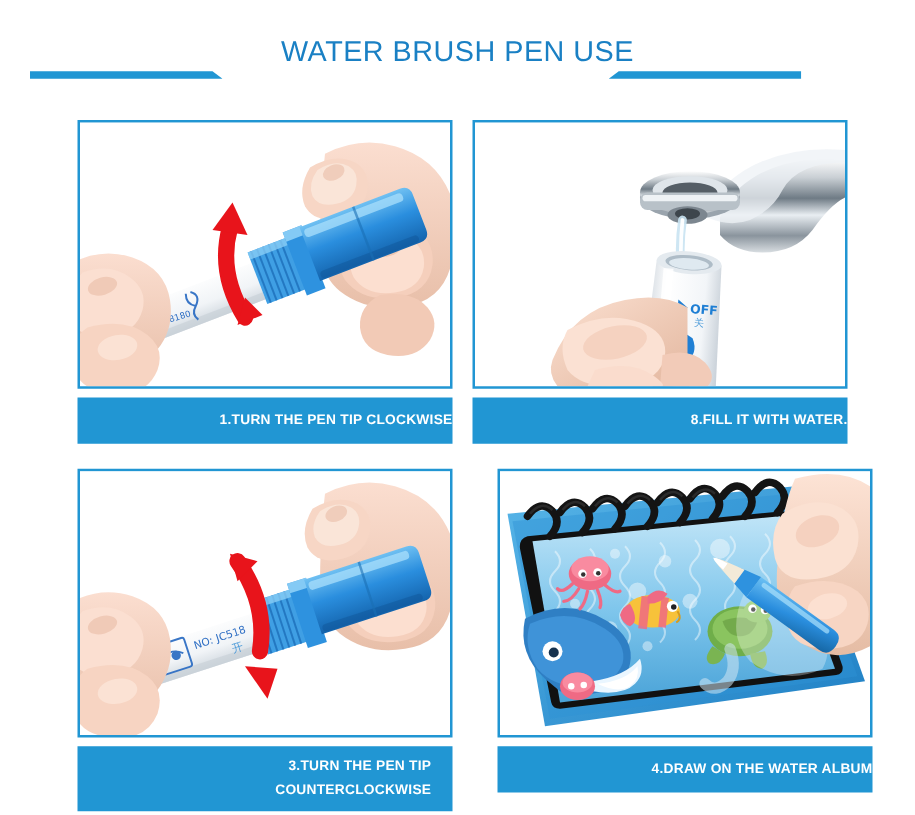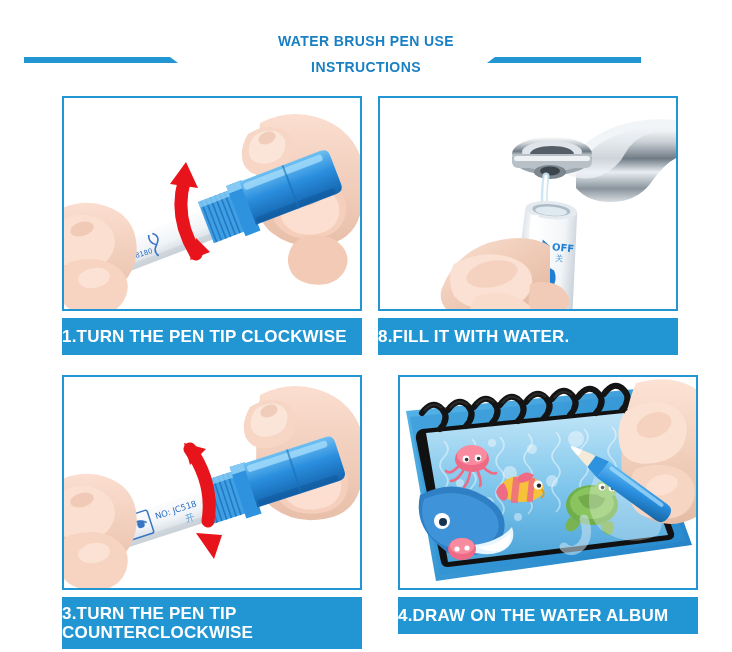--- a/index.html
+++ b/index.html
@@ -15,22 +15,22 @@
   .header{
     position:absolute;left:0;top:0;width:732px;height:96px;
   }
   .title-block{
     position:absolute;left:0;top:28px;width:732px;
     text-align:center;
   }
   .title-line{
     display:block;
     color:#1a80c4;
-    font-weight:bold;
-    font-size:14px;
+    font-weight:normal;
+    font-size:23px;
     letter-spacing:.4px;
     line-height:26px;
     text-transform:uppercase;
   }
   .deco{position:absolute;top:55px;height:9px;}
   .deco svg{display:block;}
   .deco-left{left:24px;}
   .deco-right{left:487px;}
 
   
@@ -52,23 +52,23 @@
     box-sizing:content-box;
   }
   .photo svg{display:block;width:296px;height:211px;}
 
   .caption{
     margin-top:7px;
     width:300px;
     background:#2196d3;
     color:#ffffff;
     font-weight:bold;
-    font-size:17px;
+    font-size:11px;
     letter-spacing:.2px;
-    text-align:left;
+    text-align:right;
     padding:9px 0 9px 0;
     box-sizing:border-box;
     line-height:19px;
   }
   .caption.two-line{padding:7px 17px 7px 0;}
   .cap-line{display:block;}
 </style>
 </head>
 <body>
 
@@ -83,21 +83,20 @@
     </div>
 
     <div class="deco deco-right">
       <svg width="154" height="9" viewBox="0 0 154 9">
         <path d="M154 2 L8 2 L0 8 L154 8 Z" fill="#2196d3"></path>
       </svg>
     </div>
 
     <div class="title-block">
       <span class="title-line">WATER BRUSH PEN USE</span>
-      <span class="title-line">INSTRUCTIONS</span>
     </div>
   </div>
 
   <div class="grid">
 
     <div class="panel p1">
       <div class="photo">
         <svg viewBox="0 0 296 211" xmlns="http://www.w3.org/2000/svg">
           <defs>
             <linearGradient id="skin1" x1="0" y1="0" x2="0" y2="1">

